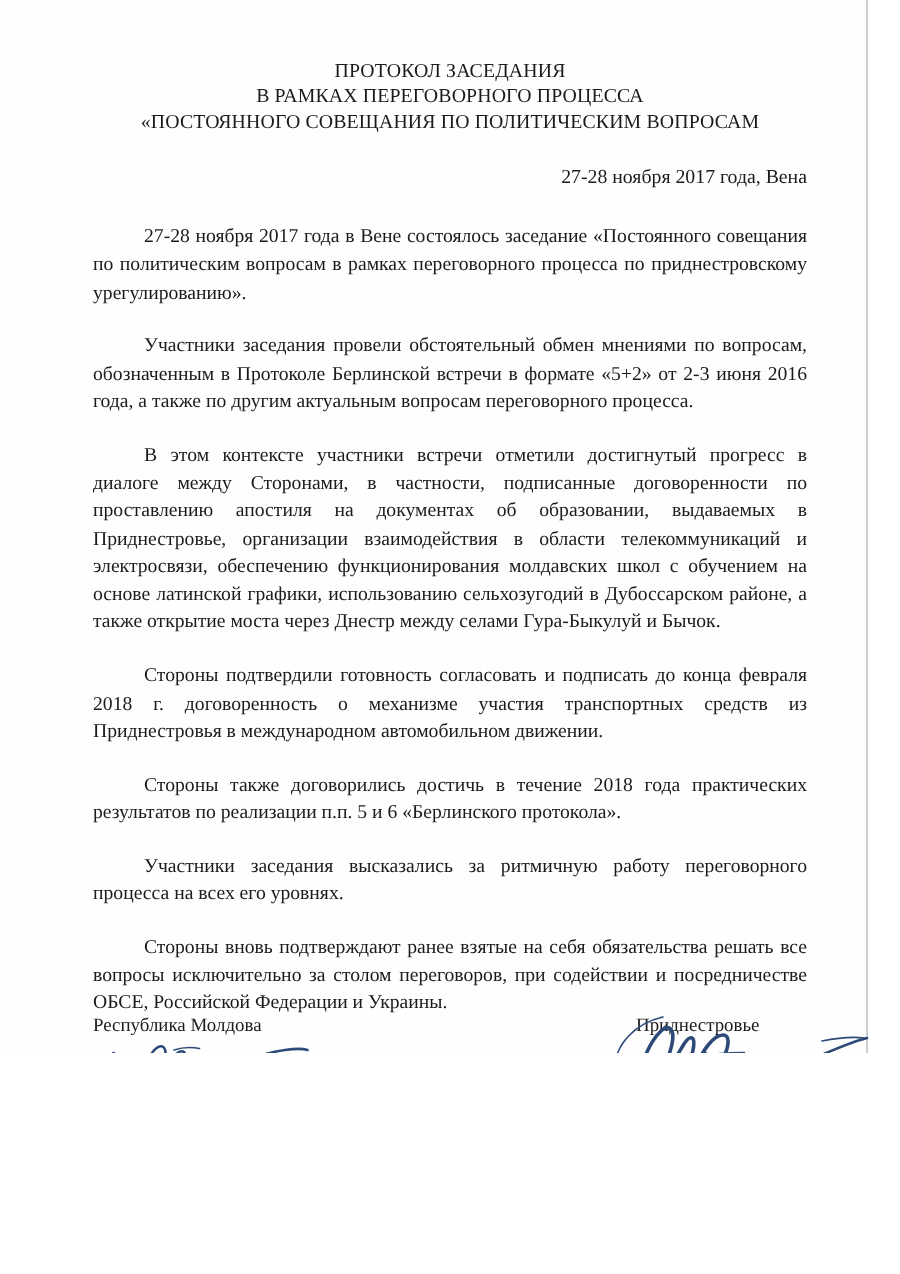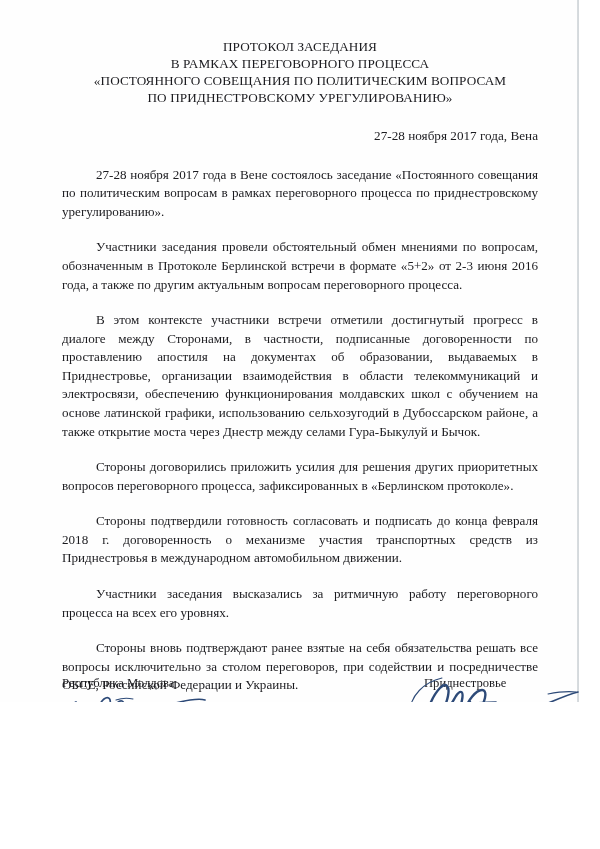--- a/index.html
+++ b/index.html
@@ -116,31 +116,30 @@
 
   <div class="scan-edge"></div>
   <div class="scan-edge-outer"></div>
 
   <div class="content">
 
     <div class="title-block">
       <span class="title-line">ПРОТОКОЛ ЗАСЕДАНИЯ</span>
       <span class="title-line">В РАМКАХ ПЕРЕГОВОРНОГО ПРОЦЕССА</span>
       <span class="title-line">«ПОСТОЯННОГО СОВЕЩАНИЯ ПО ПОЛИТИЧЕСКИМ ВОПРОСАМ</span>
-      <span class="title-line">ПО ПРИДНЕСТРОВСКОМУ УРЕГУЛИРОВАНИЮ»</span>
     </div>
 
     <div class="subtitle">27-28 ноября 2017 года, Вена</div>
 
     <div class="body-block">
       <p class="para">27-28 ноября 2017 года в Вене состоялось заседание «Постоянного совещания по политическим вопросам в рамках переговорного процесса по приднестровскому урегулированию».</p>
       <p class="para">Участники заседания провели обстоятельный обмен мнениями по вопросам, обозначенным в Протоколе Берлинской встречи в формате «5+2» от 2-3 июня 2016 года, а также по другим актуальным вопросам переговорного процесса.</p>
       <p class="para">В этом контексте участники встречи отметили достигнутый прогресс в диалоге между Сторонами, в частности, подписанные договоренности по проставлению апостиля на документах об образовании, выдаваемых в Приднестровье, организации взаимодействия в области телекоммуникаций и электросвязи, обеспечению функционирования молдавских школ с обучением на основе латинской графики, использованию сельхозугодий в Дубоссарском районе, а также открытие моста через Днестр между селами Гура-Быкулуй и Бычок.</p>
-      <p class="para">Стороны договорились приложить усилия для решения других приоритетных вопросов переговорного процесса, зафиксированных в «Берлинском протоколе».</p>
       <p class="para">Стороны подтвердили готовность согласовать и подписать до конца февраля 2018 г. договоренность о механизме участия транспортных средств из Приднестровья в международном автомобильном движении.</p>
+      <p class="para">Стороны также договорились достичь в течение 2018 года практических результатов по реализации п.п. 5 и 6 «Берлинского протокола».</p>
       <p class="para">Участники заседания высказались за ритмичную работу переговорного процесса на всех его уровнях.</p>
       <p class="para">Стороны вновь подтверждают ранее взятые на себя обязательства решать все вопросы исключительно за столом переговоров, при содействии и посредничестве ОБСЕ, Российской Федерации и Украины.</p>
     </div>
 
   </div>
 
   <div class="signatures">
 
     <div class="sig-label lbl-moldova">Республика Молдова</div>
     <div class="sig-label lbl-pmr">Приднестровье</div>

